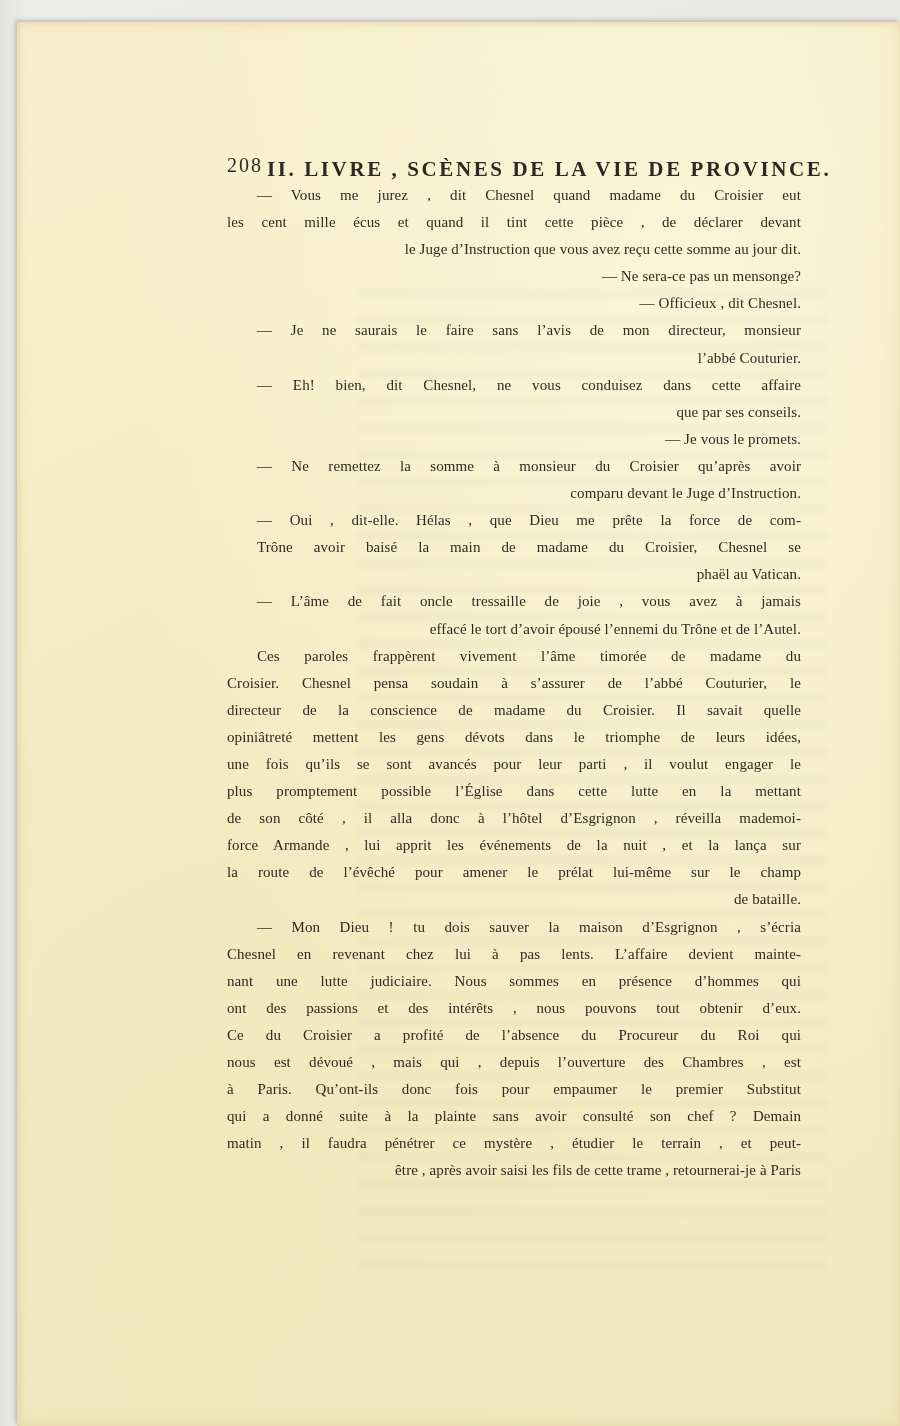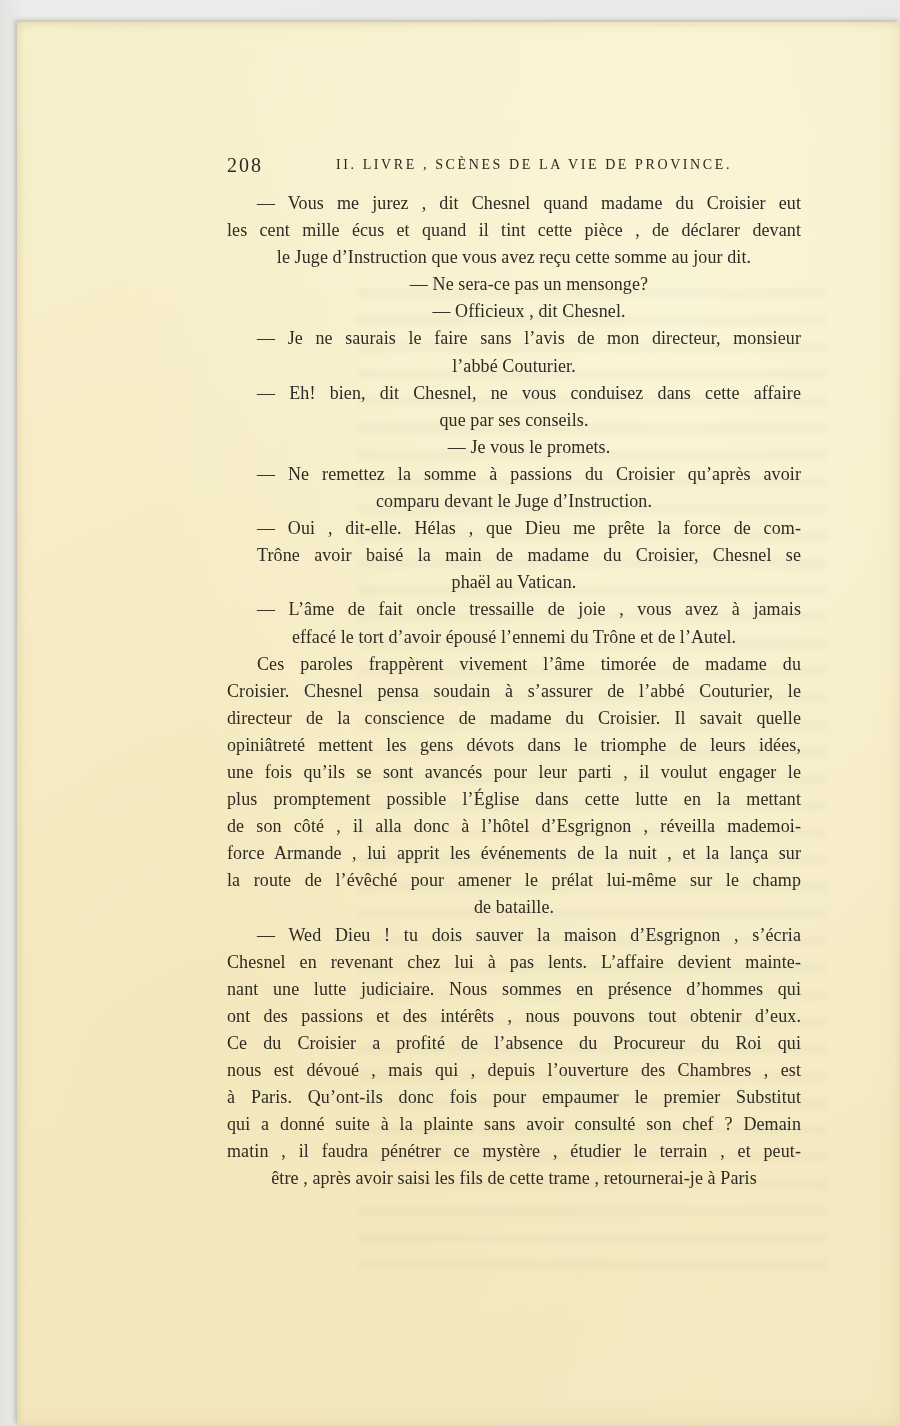--- a/index.html
+++ b/index.html
@@ -44,35 +44,35 @@
     left: 210px; top: 132px; width: 574px; height: 24px;
     color: #2d2822;
   }
   .folio {
     position: absolute; left: 0; top: 0;
     font-size: 20px; letter-spacing: 2px; font-weight: 400;
   }
   .rtitle {
     display: block; text-align: center;
     padding-left: 40px;
-    font-size: 14px; font-weight: 400; letter-spacing: 2.6px;
+    font-size: 21px; font-weight: 700; letter-spacing: 2.6px;
     white-space: nowrap;
     padding-top: 3px;
   }
   .body-text {
     position: absolute;
-    left: 210px; top: 168px; width: 574px;
+    left: 210px; top: 160px; width: 574px;
     color: #2e2a24;
-    font-size: 18px;
+    font-size: 15px;
     letter-spacing: 0.1px;
   }
   .para { margin: 0; padding: 0; }
   .line {
     height: 27.1px; line-height: 27.1px;
-    text-align: center;
+    text-align: right;
     overflow: hidden;
     white-space: normal;
   }
   .line.just { text-align: justify; text-align-last: justify; }
   .line.first { text-indent: 30px; }
 </style>
 </head>
 <body>
 
 <div class="scan-bg"></div>
@@ -102,21 +102,21 @@
         <div class="line">l’abbé Couturier.</div>
       </div>
       <div class="para">
         <div class="line first just">— Eh! bien, dit Chesnel, ne vous conduisez dans cette affaire</div>
         <div class="line">que par ses conseils.</div>
       </div>
       <div class="para">
         <div class="line first">— Je vous le promets.</div>
       </div>
       <div class="para">
-        <div class="line first just">— Ne remettez la somme à passions du Croisier qu’après avoir</div>
+        <div class="line first just">— Ne remettez la somme à monsieur du Croisier qu’après avoir</div>
         <div class="line">comparu devant le Juge d’Instruction.</div>
       </div>
       <div class="para">
         <div class="line first just">— Oui , dit-elle. Hélas , que Dieu me prête la force de com-</div>
       </div>
       <div class="para">
         <div class="line first just">Trône avoir baisé la main de madame du Croisier, Chesnel se</div>
         <div class="line">phaël au Vatican.</div>
       </div>
       <div class="para">
@@ -129,21 +129,21 @@
         <div class="line just">directeur de la conscience de madame du Croisier. Il savait quelle</div>
         <div class="line just">opiniâtreté mettent les gens dévots dans le triomphe de leurs idées,</div>
         <div class="line just">une fois qu’ils se sont avancés pour leur parti , il voulut engager le</div>
         <div class="line just">plus promptement possible l’Église dans cette lutte en la mettant</div>
         <div class="line just">de son côté , il alla donc à l’hôtel d’Esgrignon , réveilla mademoi-</div>
         <div class="line just">force Armande , lui apprit les événements de la nuit , et la lança sur</div>
         <div class="line just">la route de l’évêché pour amener le prélat lui-même sur le champ</div>
         <div class="line">de bataille.</div>
       </div>
       <div class="para">
-        <div class="line first just">— Wed Dieu ! tu dois sauver la maison d’Esgrignon , s’écria</div>
+        <div class="line first just">— Mon Dieu ! tu dois sauver la maison d’Esgrignon , s’écria</div>
         <div class="line just">Chesnel en revenant chez lui à pas lents. L’affaire devient mainte-</div>
         <div class="line just">nant une lutte judiciaire. Nous sommes en présence d’hommes qui</div>
         <div class="line just">ont des passions et des intérêts , nous pouvons tout obtenir d’eux.</div>
         <div class="line just">Ce du Croisier a profité de l’absence du Procureur du Roi qui</div>
         <div class="line just">nous est dévoué , mais qui , depuis l’ouverture des Chambres , est</div>
         <div class="line just">à Paris. Qu’ont-ils donc fois pour empaumer le premier Substitut</div>
         <div class="line just">qui a donné suite à la plainte sans avoir consulté son chef ? Demain</div>
         <div class="line just">matin , il faudra pénétrer ce mystère , étudier le terrain , et peut-</div>
         <div class="line">être , après avoir saisi les fils de cette trame , retournerai-je à Paris</div>
       </div>

